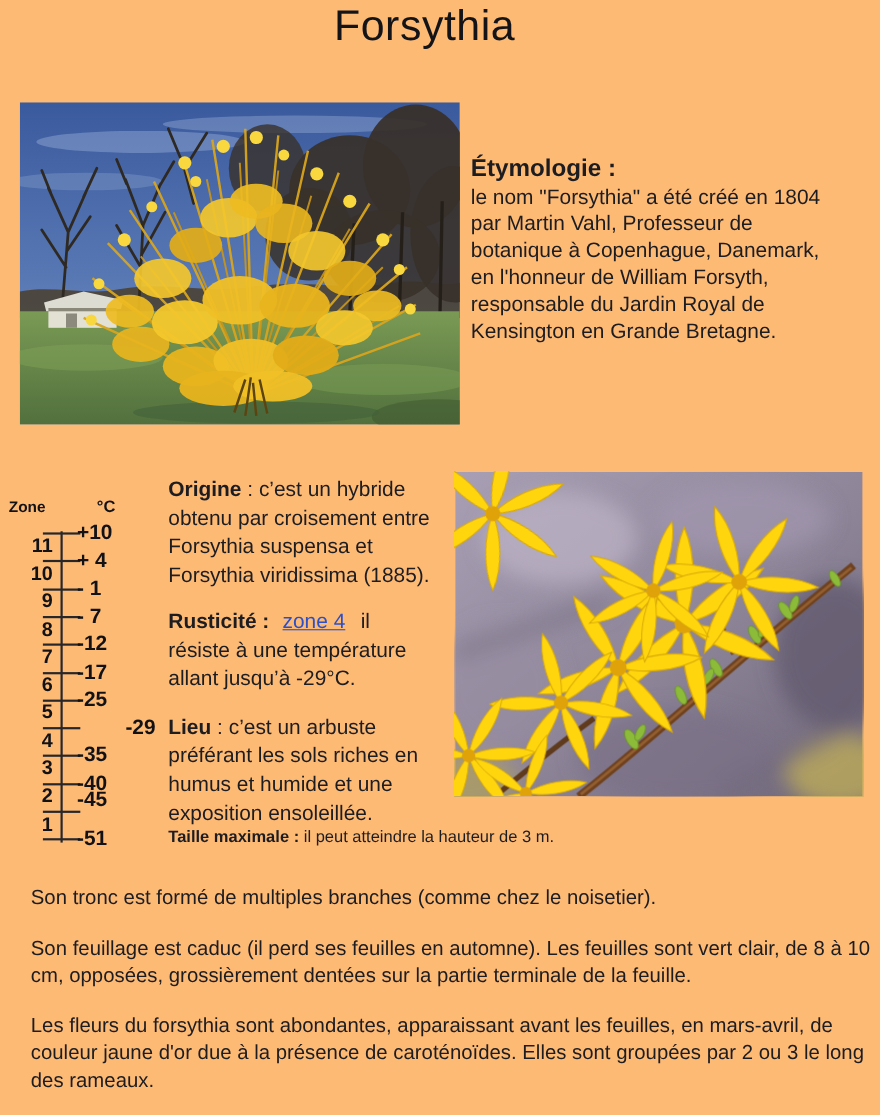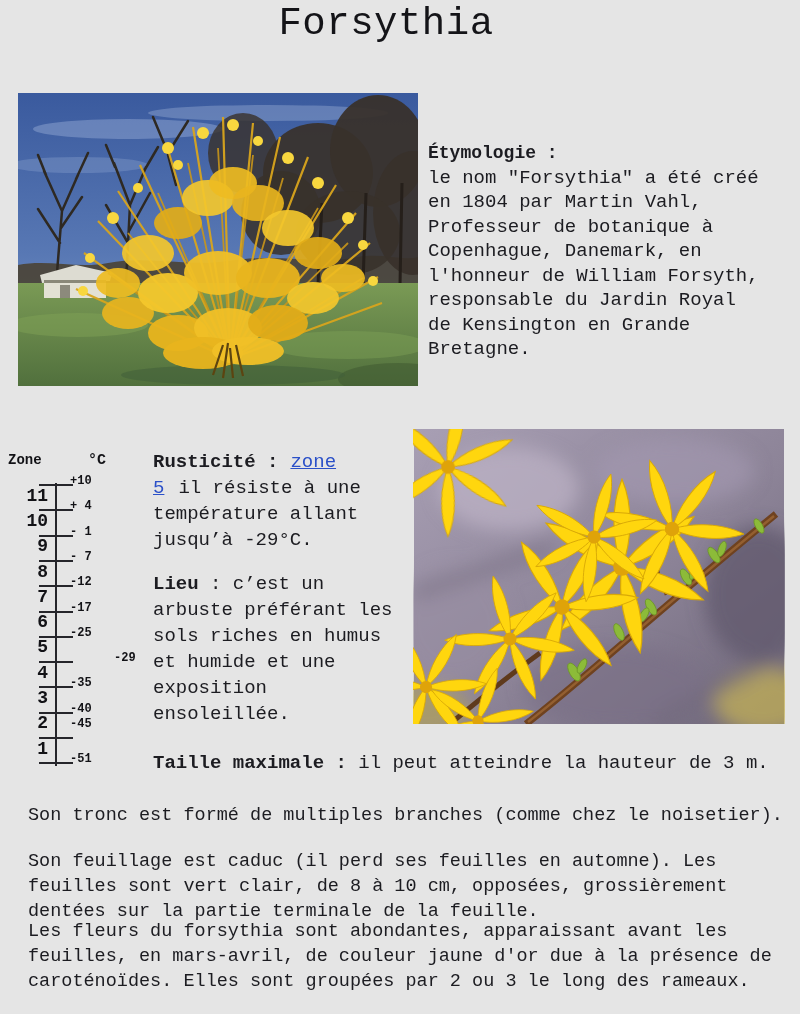--- a/index.html
+++ b/index.html
@@ -1,42 +1,42 @@
 <!DOCTYPE html>
 <html><head>
 <meta charset="utf-8">
 <style>
   html,body{margin:0;padding:0;background:#ffffff;}
-  .page{position:relative;width:800px;height:1014px;background:#e5e5e5;overflow:hidden;
-        font-family:Liberation Mono, monospace;color:#1c1c21;}
+  .page{position:relative;width:800px;height:1014px;background:#fdba74;overflow:hidden;
+        font-family:Liberation Sans, sans-serif;color:#1c1c21;}
   .title{position:absolute;top:2px;left:0;width:772px;text-align:center;margin:0;
          font-size:39px;font-weight:normal;color:#141418;letter-spacing:0.5px;}
   .photo{position:absolute;display:block;}
   .photo-bush{left:18px;top:93px;width:400px;height:293px;}
   .photo-flower{left:413px;top:429px;width:372px;height:295px;}
   .etym{position:absolute;left:428px;top:141px;width:340px;font-size:19px;line-height:24.5px;margin:0;}
-  .etym .hd{font-weight:bold;font-size:18px;}
+  .etym .hd{font-weight:bold;font-size:22px;}
   .b{font-weight:bold;}
   
   .zone-scale{position:absolute;left:6px;top:452px;width:112px;height:330px;color:#121216;}
   .zs-head-zone{position:absolute;left:2px;top:0;font-weight:bold;font-size:14px;}
   .zs-head-unit{position:absolute;left:82px;top:0;font-weight:bold;font-size:15px;}
   .zs-ladder{position:absolute;left:0;top:26px;width:112px;height:300px;}
   .zs-line{position:absolute;left:49px;top:5px;width:2px;height:283px;background:#26262b;}
   .zs-tick{position:absolute;left:33px;width:34px;height:2px;background:#26262b;}
-  .zs-temp{position:absolute;left:64px;width:46px;font-weight:bold;font-size:12px;white-space:pre;}
+  .zs-temp{position:absolute;left:64px;width:46px;font-weight:bold;font-size:19px;white-space:pre;}
   .zs-zone{position:absolute;left:10px;width:32px;text-align:right;font-weight:bold;font-size:18px;}
   
   .mid{position:absolute;left:153px;top:433px;width:270px;font-size:19px;line-height:26px;}
   .mid p{margin:0;}
   .p-origine,.p-lieu{width:262px;}
   .p-rusticite{width:237px;margin-top:16px !important;}
   .p-lieu{margin-top:18px !important;}
   .link{color:#2b50c8;text-decoration:underline;margin:0 14px 0 12px;}
-  .taille{position:absolute;left:153px;top:752px;width:645px;font-size:19px;margin:0;}
+  .taille{position:absolute;left:153px;top:752px;width:645px;font-size:15px;margin:0;}
   .bpara{position:absolute;left:28px;width:778px;font-size:18.5px;line-height:25px;margin:0;}
   .bp1{top:803px;}
   .bp2{top:849px;}
   .bp3{top:919px;}
 </style>
 </head>
 <body>
 
 <div class="page">
 
@@ -173,21 +173,22 @@
         <div class="zs-zone" style="top: 134.15px;">6</div>
         <div class="zs-zone" style="top: 159.45px;">5</div>
         <div class="zs-zone" style="top: 184.75px;">4</div>
         <div class="zs-zone" style="top: 210.05px;">3</div>
         <div class="zs-zone" style="top: 235.35px;">2</div>
         <div class="zs-zone" style="top: 260.65px;">1</div>
       </div>
   </div>
 
   <div class="mid">
-    <p class="p-rusticite"><span class="b">Rusticité :</span><a href="#" class="link" style="color: rgb(43, 80, 200);">zone 5</a><span>il résiste à une température allant jusqu’à -29°C.</span></p>
+    <p class="p-origine"><span class="b">Origine</span><span> : </span><span>c’est un hybride obtenu par croisement entre Forsythia suspensa et Forsythia viridissima (1885).</span></p>
+    <p class="p-rusticite"><span class="b">Rusticité :</span><a href="#" class="link" style="color: rgb(43, 80, 200);">zone 4</a><span>il résiste à une température allant jusqu’à -29°C.</span></p>
     <p class="p-lieu"><span class="b">Lieu</span><span> : </span><span>c’est un arbuste préférant les sols riches en humus et humide et une exposition ensoleillée.</span></p>
   </div>
 
   <svg class="photo photo-flower" viewBox="0 0 370 295" role="img">
     <defs>
       <linearGradient id="fbg" x1="0" y1="0" x2="1" y2="1">
         <stop offset="0" stop-color="#a89fb4"></stop>
           <stop offset="0.55" stop-color="#8d8498"></stop>
           <stop offset="1" stop-color="#6e6679"></stop>
       </linearGradient>

